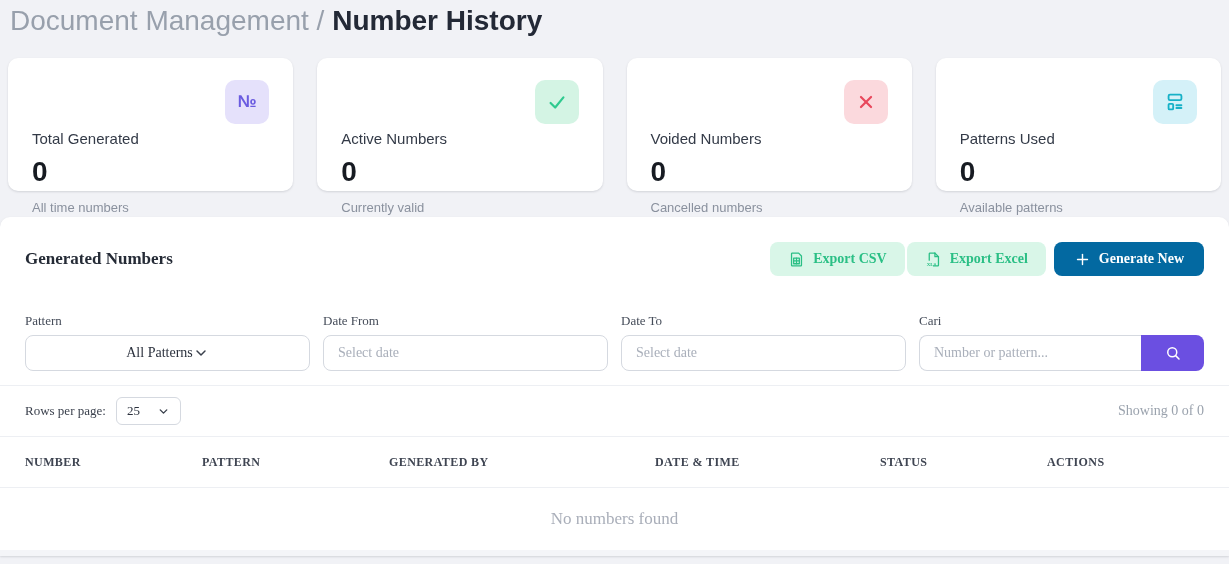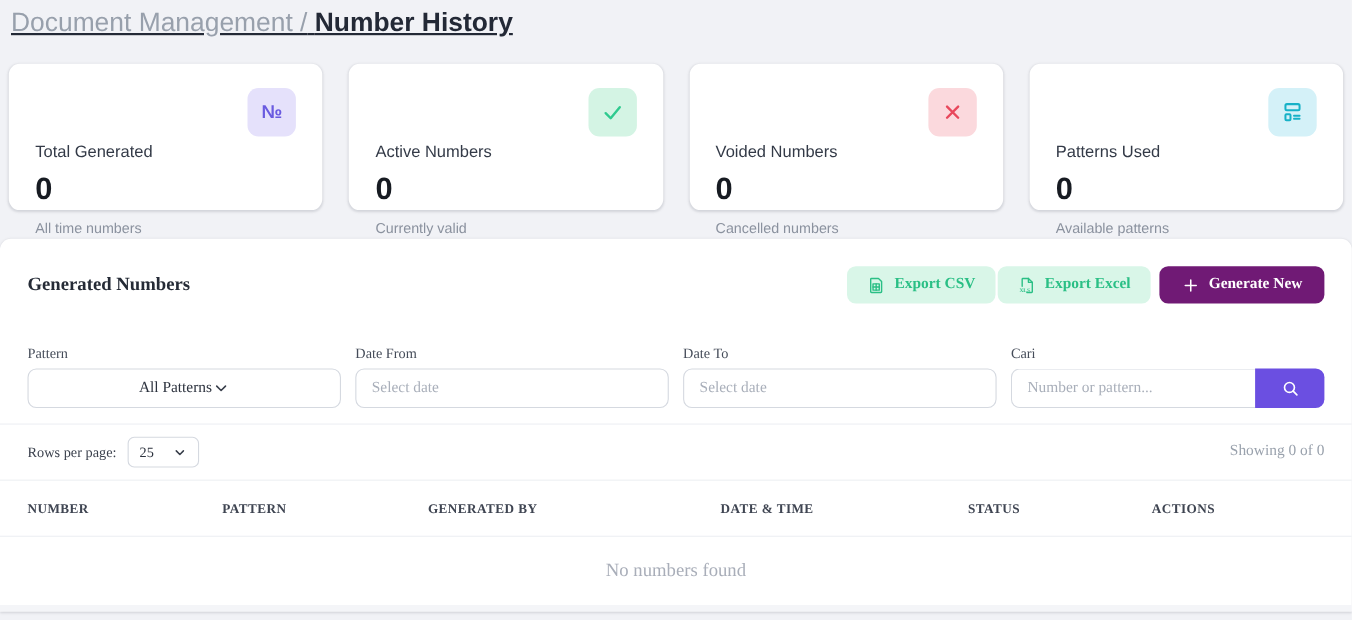--- a/index.html
+++ b/index.html
@@ -4,21 +4,21 @@
 <style>
   * { margin:0; padding:0; box-sizing:border-box; }
   html,body { width:1229px; height:564px; overflow:hidden; }
   body {
     background:#f1f2f6;
     font-family:"Liberation Sans", sans-serif;
     color:#232936;
   }
 
   
-  .breadcrumb { padding:9px 0 0 10px; font-size:24px; line-height:24px;text-decoration:underline; }
+  .breadcrumb { padding:9px 0 0 10px; font-size:28px; line-height:24px; }
   .breadcrumb .parent { color:#98a0ac; font-weight:400; }
   .breadcrumb .current { color:#232936; font-weight:600; }
 
   
   .cards { margin:25px 8px 0; display:flex; gap:24px; }
   .stat-card {
     flex:1; position:relative; background:#fff; border-radius:10px;
     box-shadow:0 1px 2px rgba(16,24,40,.06), 0 1px 3px rgba(16,24,40,.08);
     padding:24px 24px 0; height:133px;
   }
@@ -44,21 +44,21 @@
   .panel-header { display:flex; justify-content:space-between; align-items:center; padding:25px 25px 0; }
   .panel-title { font-size:17px; font-weight:600; color:#252b36; }
   .actions { display:flex; align-items:center; gap:8px; }
   .export-group { display:flex; gap:2px; }
   .btn {
     height:34px; border:none; border-radius:8px; font-family:inherit;
     font-size:14px; font-weight:600; display:inline-flex; align-items:center;
     gap:8px; padding:0 18px; cursor:pointer;
   }
   .btn-export { background:#d9f6e8; color:#2abf85; }
-  .btn-generate { background:#701a75; color:#fff; padding:0 20px; }
+  .btn-generate { background:#0369a1; color:#fff; padding:0 20px; }
   .btn svg { width:17px; height:17px; flex:none; }
 
   
   .filters { display:flex; gap:13px; padding:0 25px; margin-top:37px; }
   .filter { flex:1; }
   .filter-label { display:block; font-size:13px; color:#454c59; margin-bottom:6px; }
   .control {
     width:100%; height:36px; border:1px solid #d5d9e0; border-radius:8px;
     font-family:inherit; font-size:14px; color:#2b313d; background:#fff;
   }

